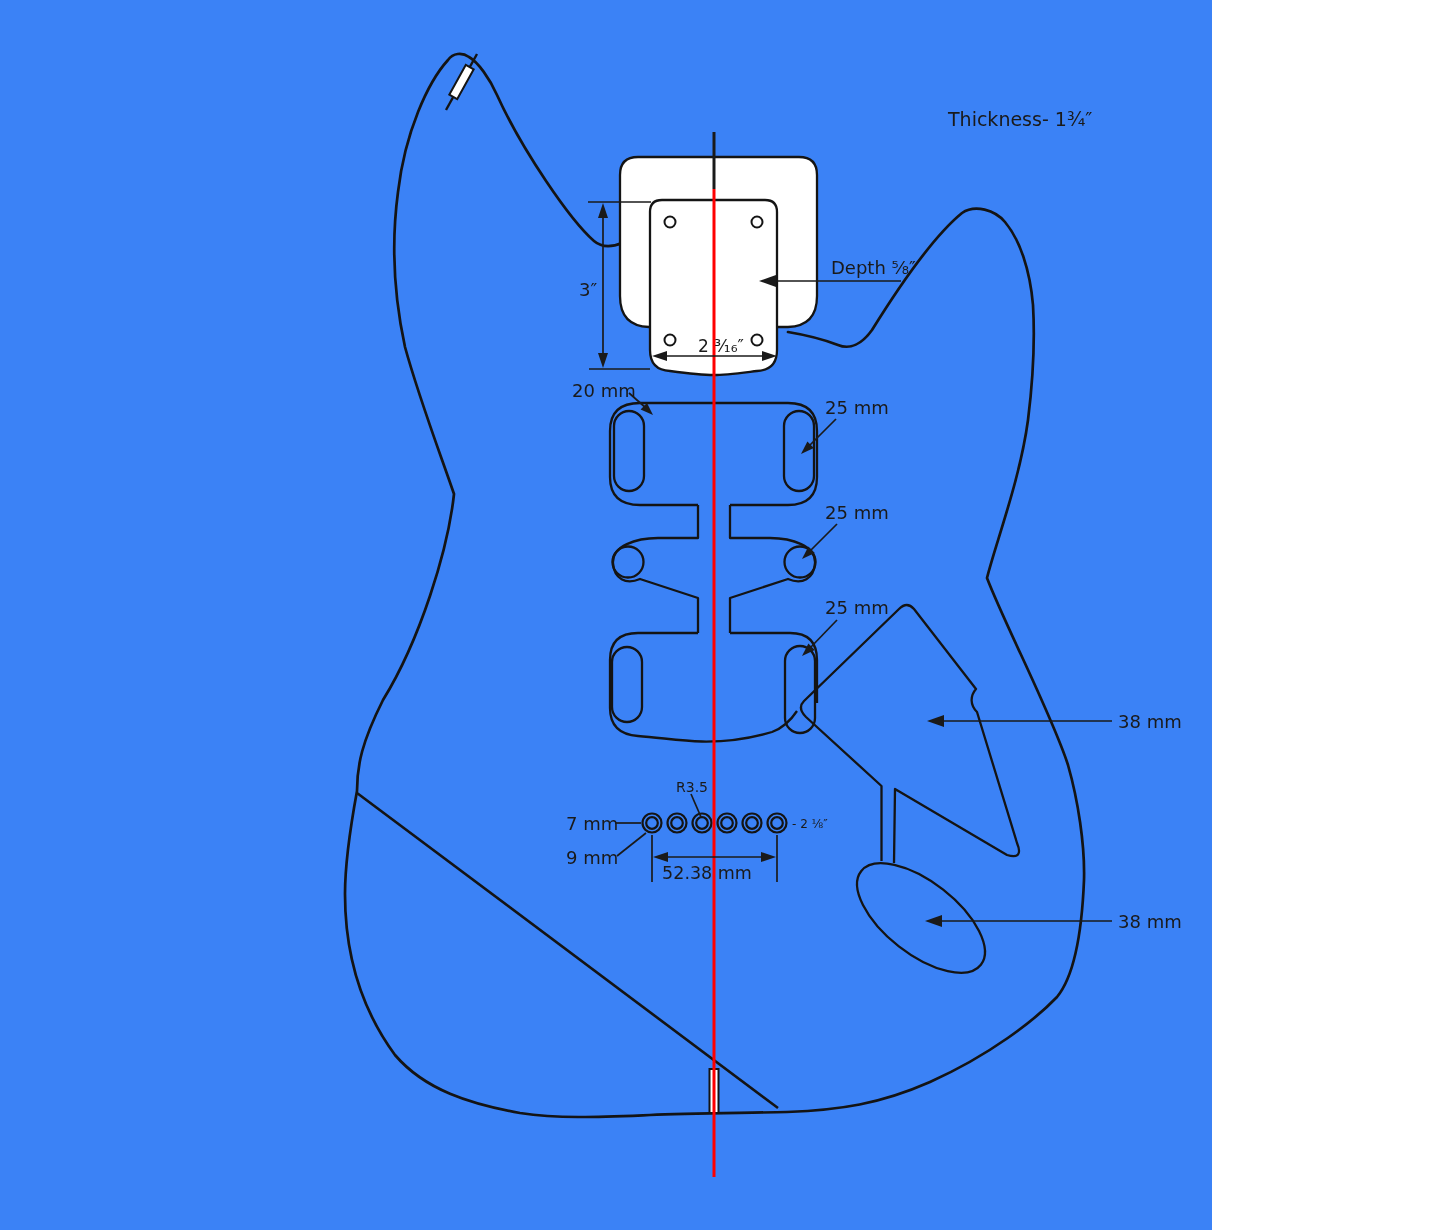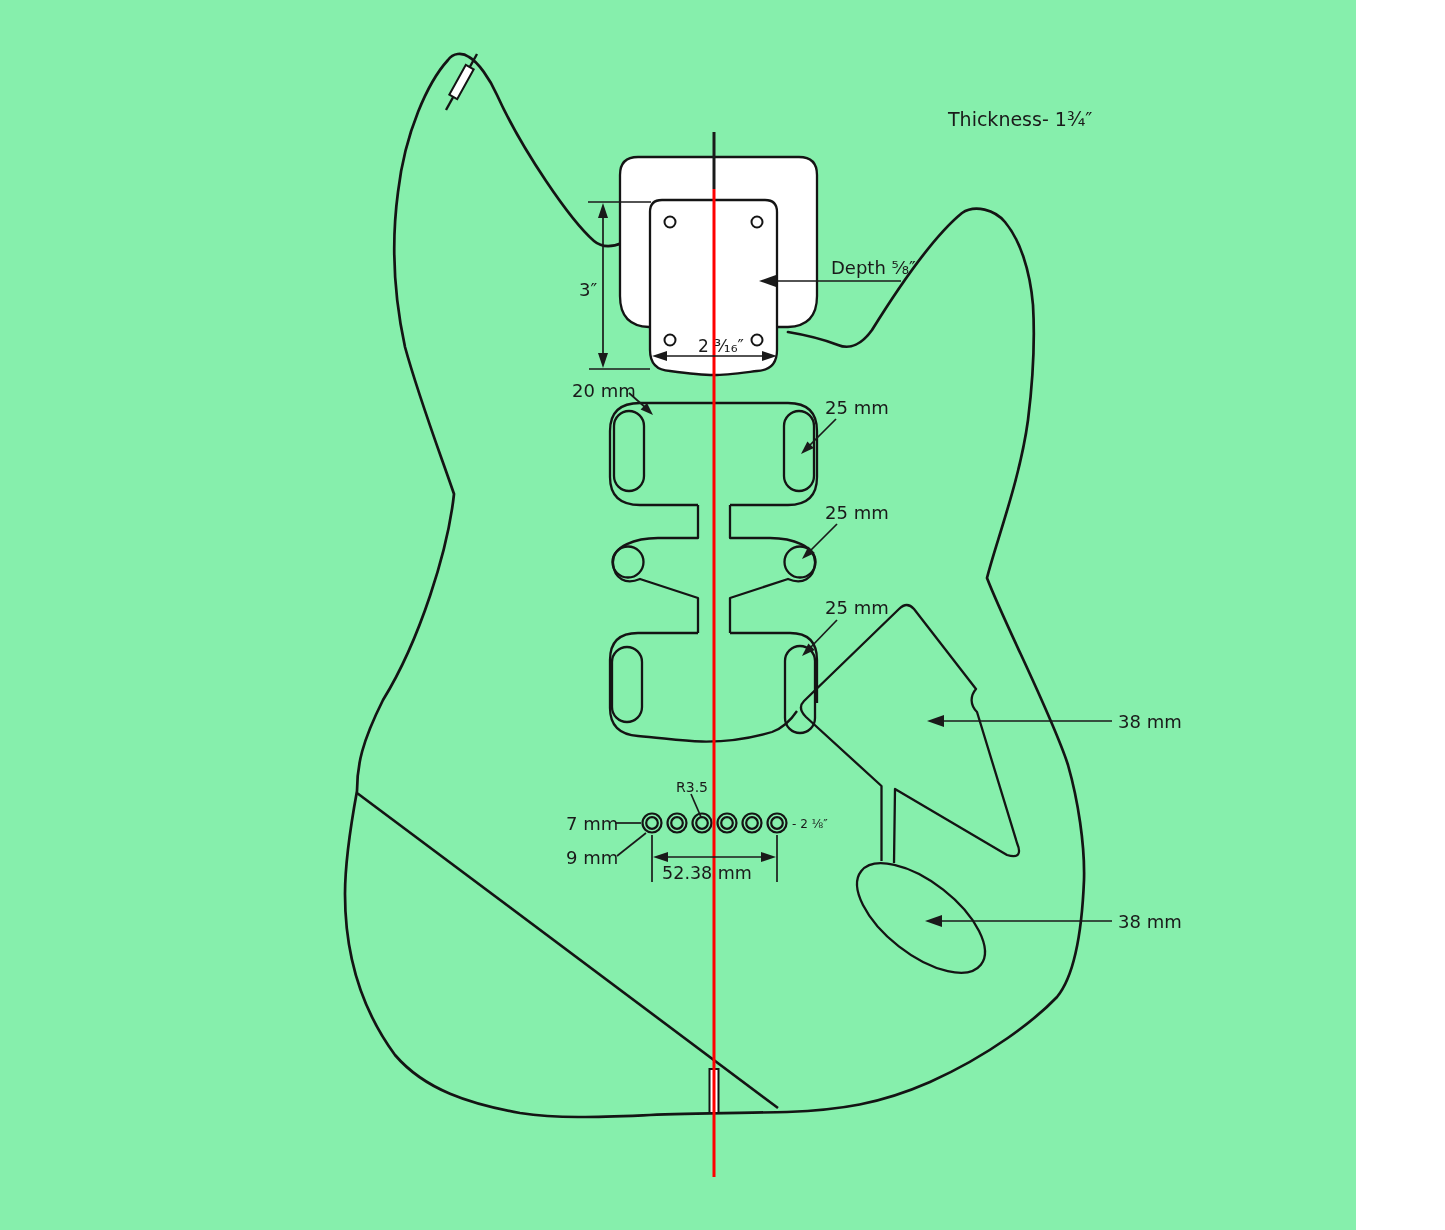--- a/index.html
+++ b/index.html
@@ -1,16 +1,16 @@
 <!DOCTYPE html>
 <html><head>
 <meta charset="utf-8">
 <style>
   html,body{margin:0;padding:0;background:#ffffff;}
-  .stage{position:relative;width:1356px;height:1230px;background:#86efac;overflow:hidden;
+  .stage{position:relative;width:1212px;height:1230px;background:#3b82f6;overflow:hidden;
          font-family:"DejaVu Sans","Liberation Sans",sans-serif;}
   svg{display:block}
   text{fill:#1a1a1a;font-family:"DejaVu Sans","Liberation Sans",sans-serif;}
   .ln{stroke:#1a1a1a;stroke-width:1.7;fill:none;}
   .outline{stroke:#141414;stroke-width:2.7;fill:none;stroke-linecap:round;}
   .route{stroke:#141414;stroke-width:2.3;fill:none;stroke-linejoin:round;}
   .whitefill{fill:#ffffff;stroke:#141414;stroke-width:2.3;}
   .arrow{fill:#1a1a1a;stroke:none;}
   .dimtext{font-size:18px;}
 </style>

